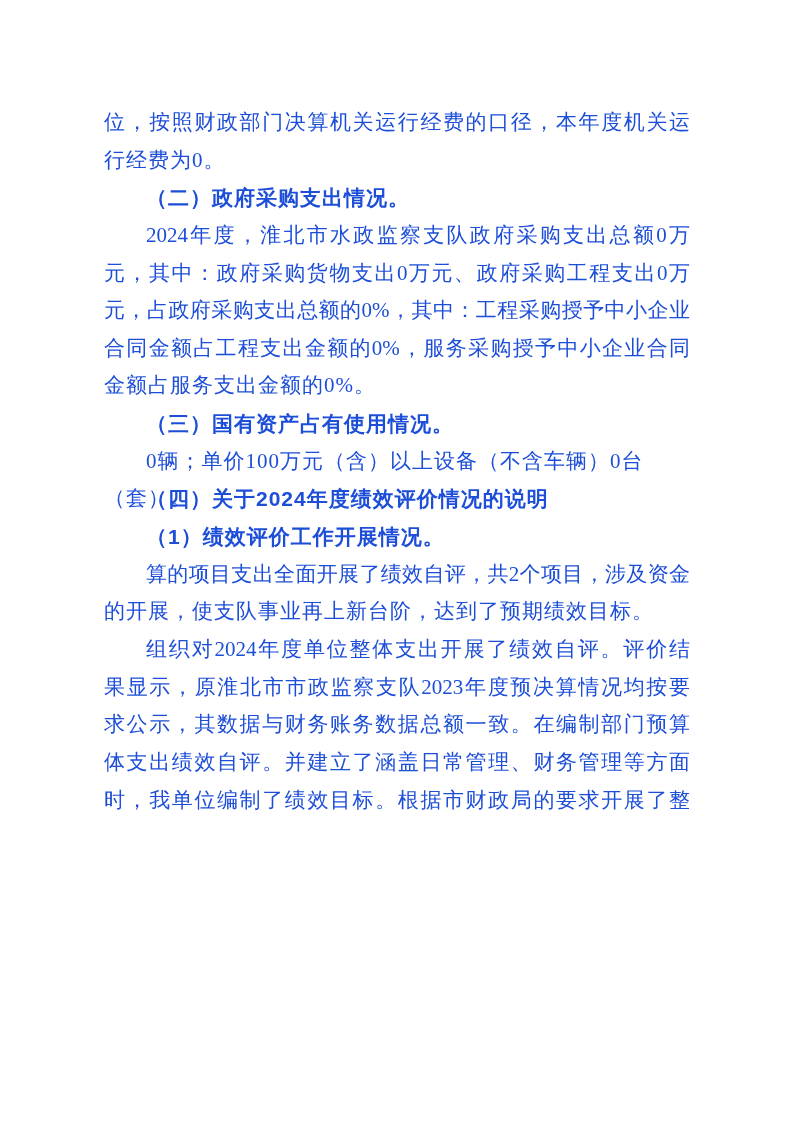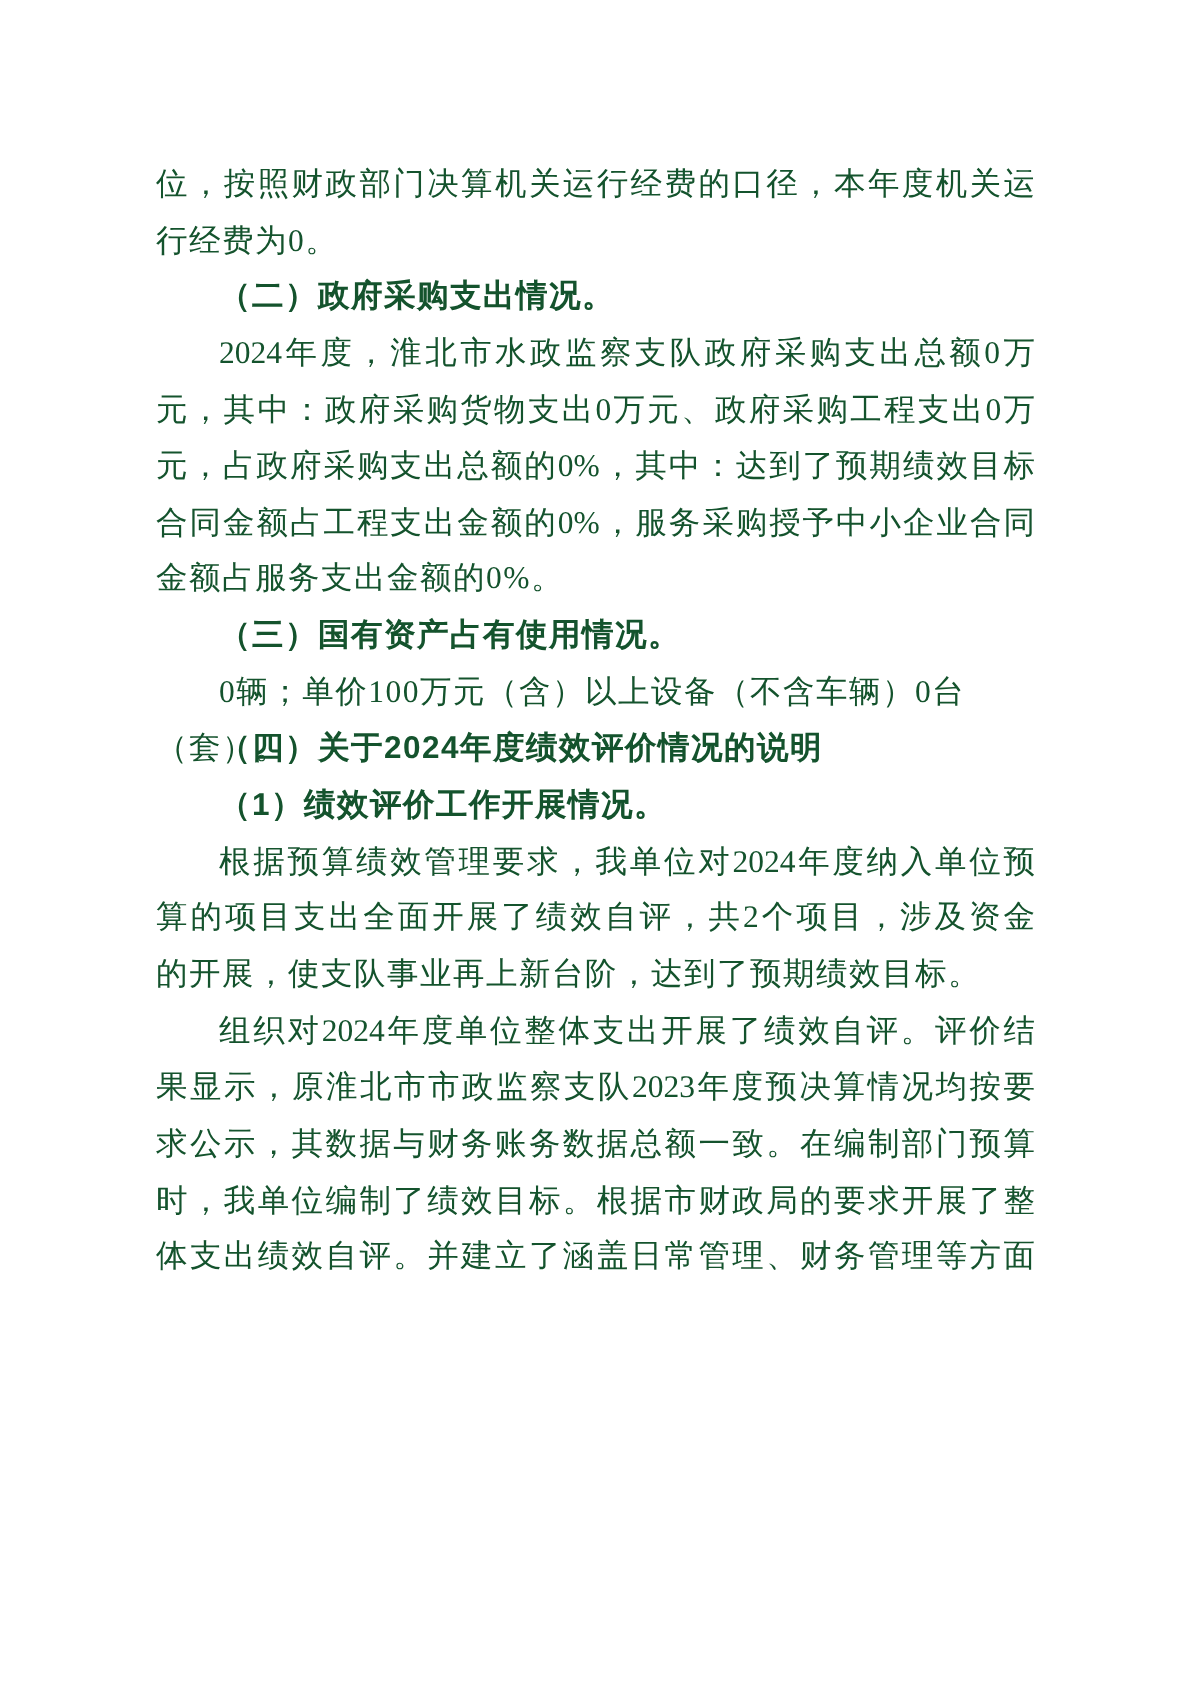--- a/index.html
+++ b/index.html
@@ -25,21 +25,21 @@
   .block {
     margin: 0;
     padding: 0;
   }
   .line {
     font-size: 21px;
     line-height: 37.65px;
     height: 37.65px;
     text-align: justify;
     text-justify: inter-character;
-    color: #14532d;
+    color: #1d4ed8;
   }
   
   .line.fill {
     text-align-last: justify;
   }
   
   .line.last {
     text-align: left;
     text-align-last: left;
     letter-spacing: 1px;
@@ -62,42 +62,41 @@
   <div class="block paragraph">
         <div class="line fill">位，按照财政部门决算机关运行经费的口径，本年度机关运</div>
         <div class="line last">行经费为0。</div>
       </div>
       <div class="block heading indented">
         <div class="line last">（二）政府采购支出情况。</div>
       </div>
       <div class="block paragraph indented">
         <div class="line fill">2024年度，淮北市水政监察支队政府采购支出总额0万</div>
         <div class="line fill">元，其中：政府采购货物支出0万元、政府采购工程支出0万</div>
-        <div class="line fill">元，占政府采购支出总额的0%，其中：达到了预期绩效目标</div>
+        <div class="line fill">元，占政府采购支出总额的0%，其中：工程采购授予中小企业</div>
         <div class="line fill">合同金额占工程支出金额的0%，服务采购授予中小企业合同</div>
         <div class="line last">金额占服务支出金额的0%。</div>
       </div>
       <div class="block heading indented">
         <div class="line last">（三）国有资产占有使用情况。</div>
       </div>
       <div class="block paragraph indented">
         <div class="line last">0辆；单价100万元（含）以上设备（不含车辆）0台（套）。</div>
       </div>
       <div class="block heading indented">
         <div class="line last">（四）关于2024年度绩效评价情况的说明</div>
       </div>
       <div class="block heading indented">
         <div class="line last">（1）绩效评价工作开展情况。</div>
       </div>
       <div class="block paragraph indented">
-        <div class="line fill">根据预算绩效管理要求，我单位对2024年度纳入单位预</div>
         <div class="line fill">算的项目支出全面开展了绩效自评，共2个项目，涉及资金</div>
         <div class="line last">的开展，使支队事业再上新台阶，达到了预期绩效目标。</div>
       </div>
       <div class="block paragraph indented">
         <div class="line fill">组织对2024年度单位整体支出开展了绩效自评。评价结</div>
         <div class="line fill">果显示，原淮北市市政监察支队2023年度预决算情况均按要</div>
         <div class="line fill">求公示，其数据与财务账务数据总额一致。在编制部门预算</div>
+        <div class="line fill">体支出绩效自评。并建立了涵盖日常管理、财务管理等方面</div>
         <div class="line fill">时，我单位编制了绩效目标。根据市财政局的要求开展了整</div>
-        <div class="line fill">体支出绩效自评。并建立了涵盖日常管理、财务管理等方面</div>
       </div>
     </div>
 </div>
 
 </body></html>

